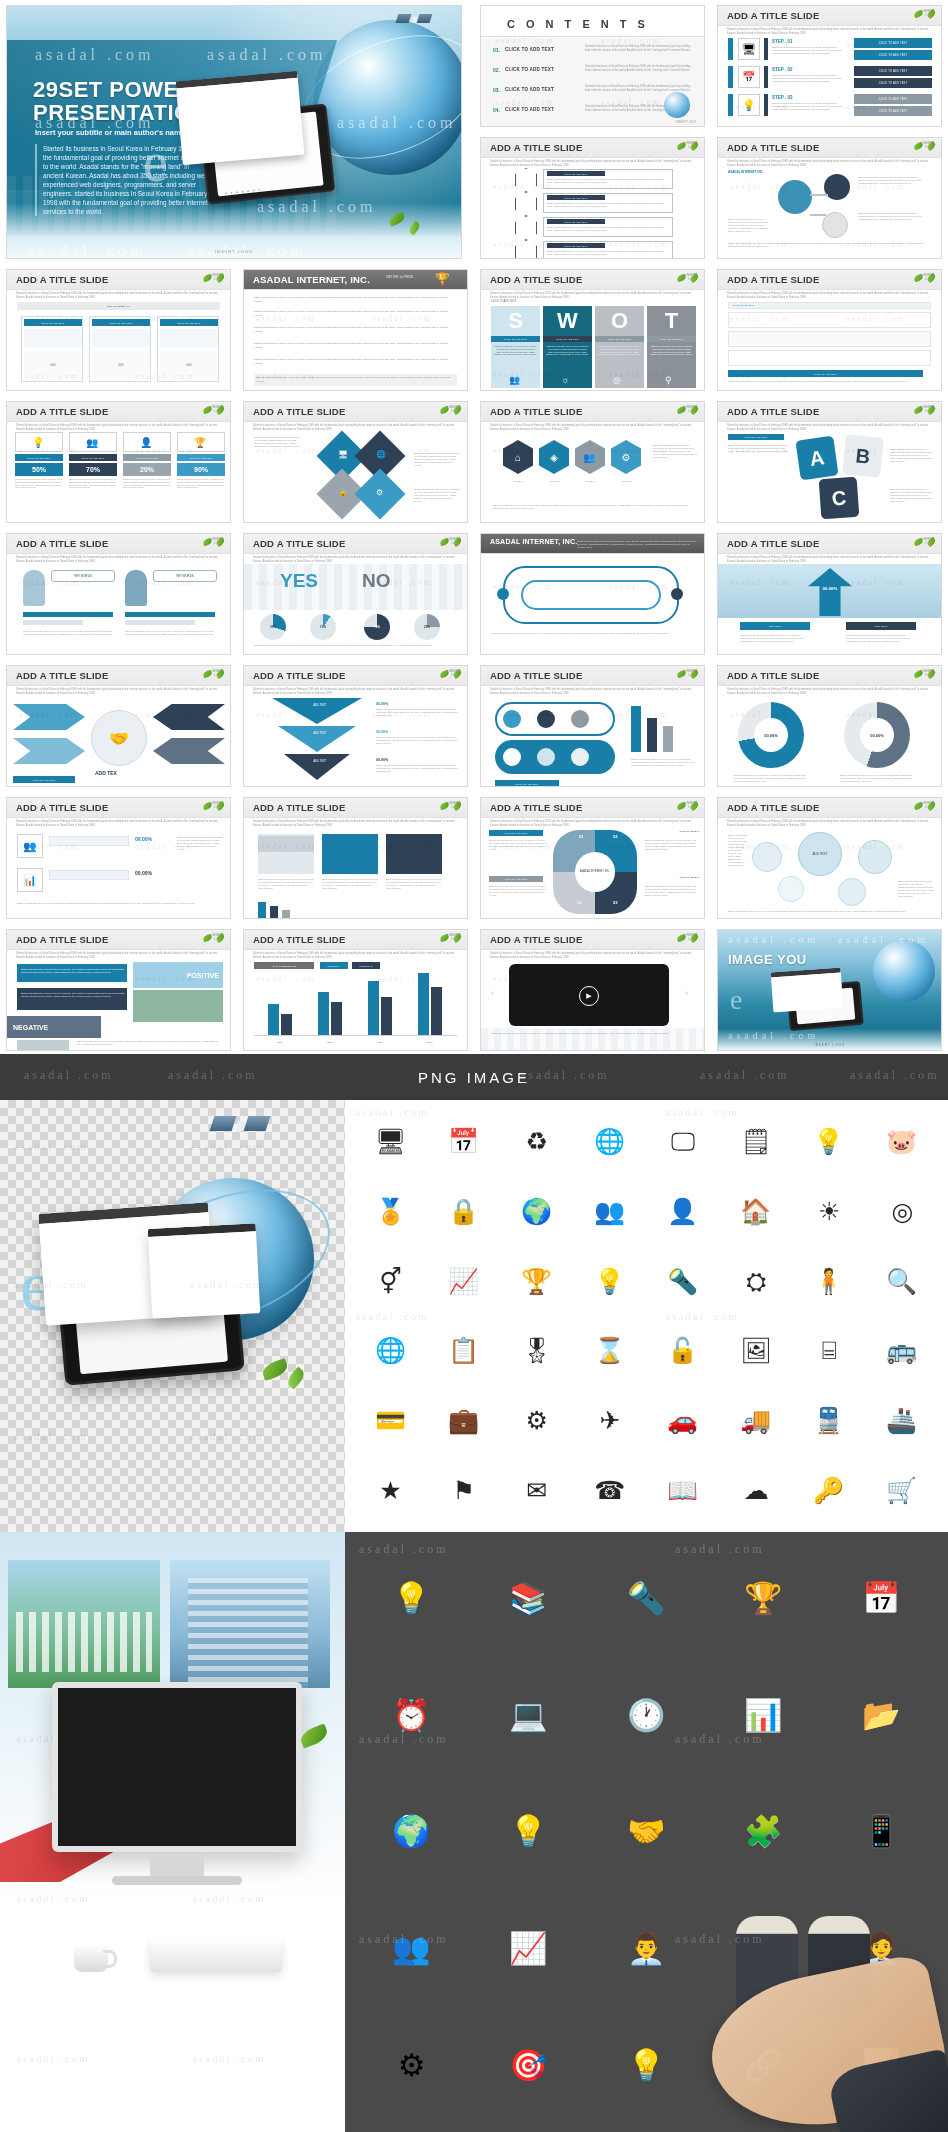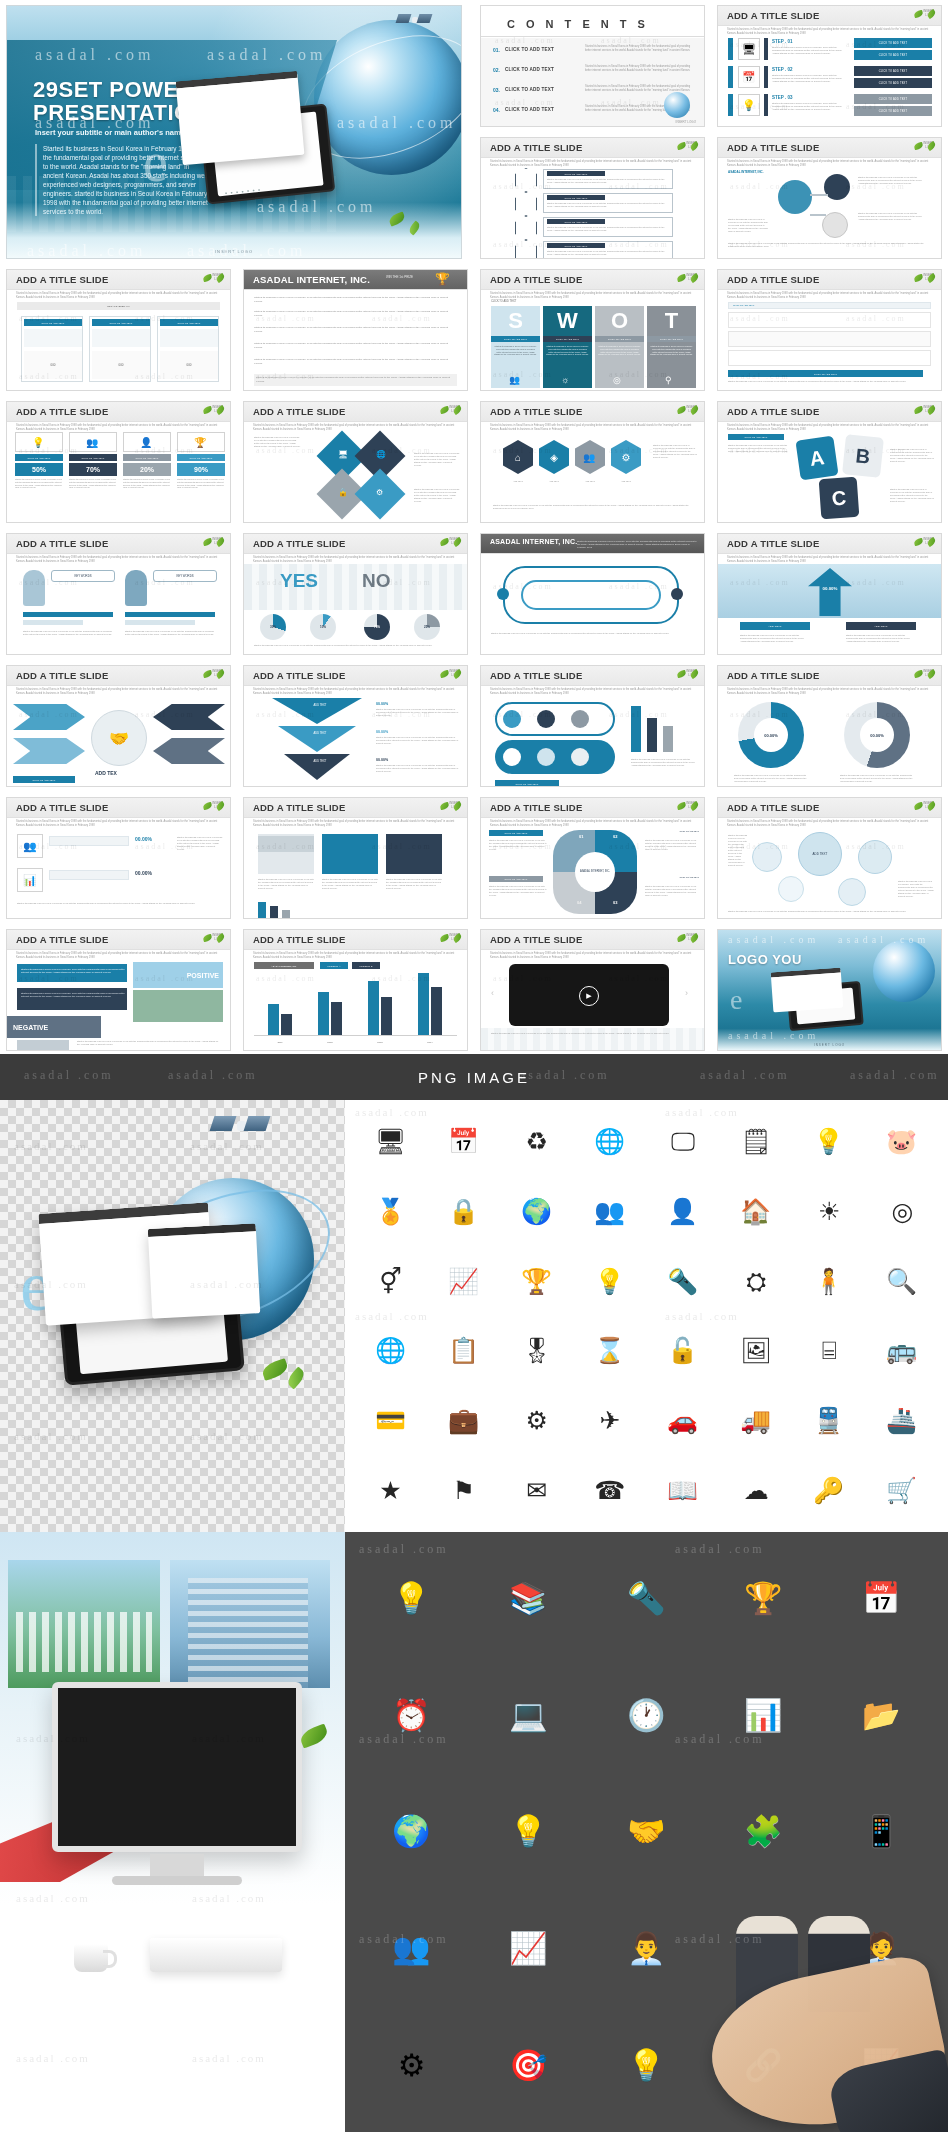--- a/index.html
+++ b/index.html
@@ -1079,21 +1079,21 @@
         <div class="blk" style="left:0;bottom:0;right:0;height:22px;
              background:repeating-linear-gradient(90deg,#eef2f4 0 7px,#f8fafb 7px 13px);"></div>
         <div class="blk" style="left:10px;top:72px;right:10px;font-size:2.2px;line-height:3px;color:#9a9a9a;">Started its business in Seoul Korea in February 1998 with the fundamental goal of providing better internet services to the world. Asadal stands for the "morning land" in ancient Korean.</div>
       </div>
       <div class="wm" style="left:12px;top:44px;">asadal .com</div>
       <div class="wm" style="left:128px;top:44px;">asadal .com</div>
     </div>
 
     <div class="slide" style="background:linear-gradient(180deg,#bfe0ef 0%, #7dbcd6 30%, #2d8aa8 62%, #1d7694 82%, #e9f6fa 100%);">
       <div class="blk" style="left:10px;top:22px;color:#fff;font-size:13px;font-weight:bold;letter-spacing:.5px;
-           text-shadow:0 1px 2px rgba(0,0,0,.3);">LOGO YOU</div>
+           text-shadow:0 1px 2px rgba(0,0,0,.3);">IMAGE YOU</div>
       <div class="circ" style="right:6px;top:10px;width:62px;height:62px;
            background:radial-gradient(circle at 34% 28%, #ffffff 0%, #cfe9f8 16%, #6bb9e2 48%, #1c74a5 84%, #0e4e70 100%);"></div>
       <div class="blk" style="left:70px;top:54px;width:74px;height:44px;background:#1b1b1b;border-radius:4px;
            transform:rotate(-5deg);border:2px solid #2b2b2b;">
         <i style="position:absolute;inset:4px 6px;background:#fafafa;border-radius:2px;display:block;"></i>
       </div>
       <div class="blk" style="left:54px;top:40px;width:70px;height:40px;background:#fff;border-top:5px solid #3a3a3a;
            transform:rotate(-4deg);border-radius:2px;"></div>
       <div class="blk" style="left:12px;top:56px;font-size:28px;color:rgba(255,255,255,.5);
            font-family:'Liberation Serif',serif;line-height:28px;">e</div>

